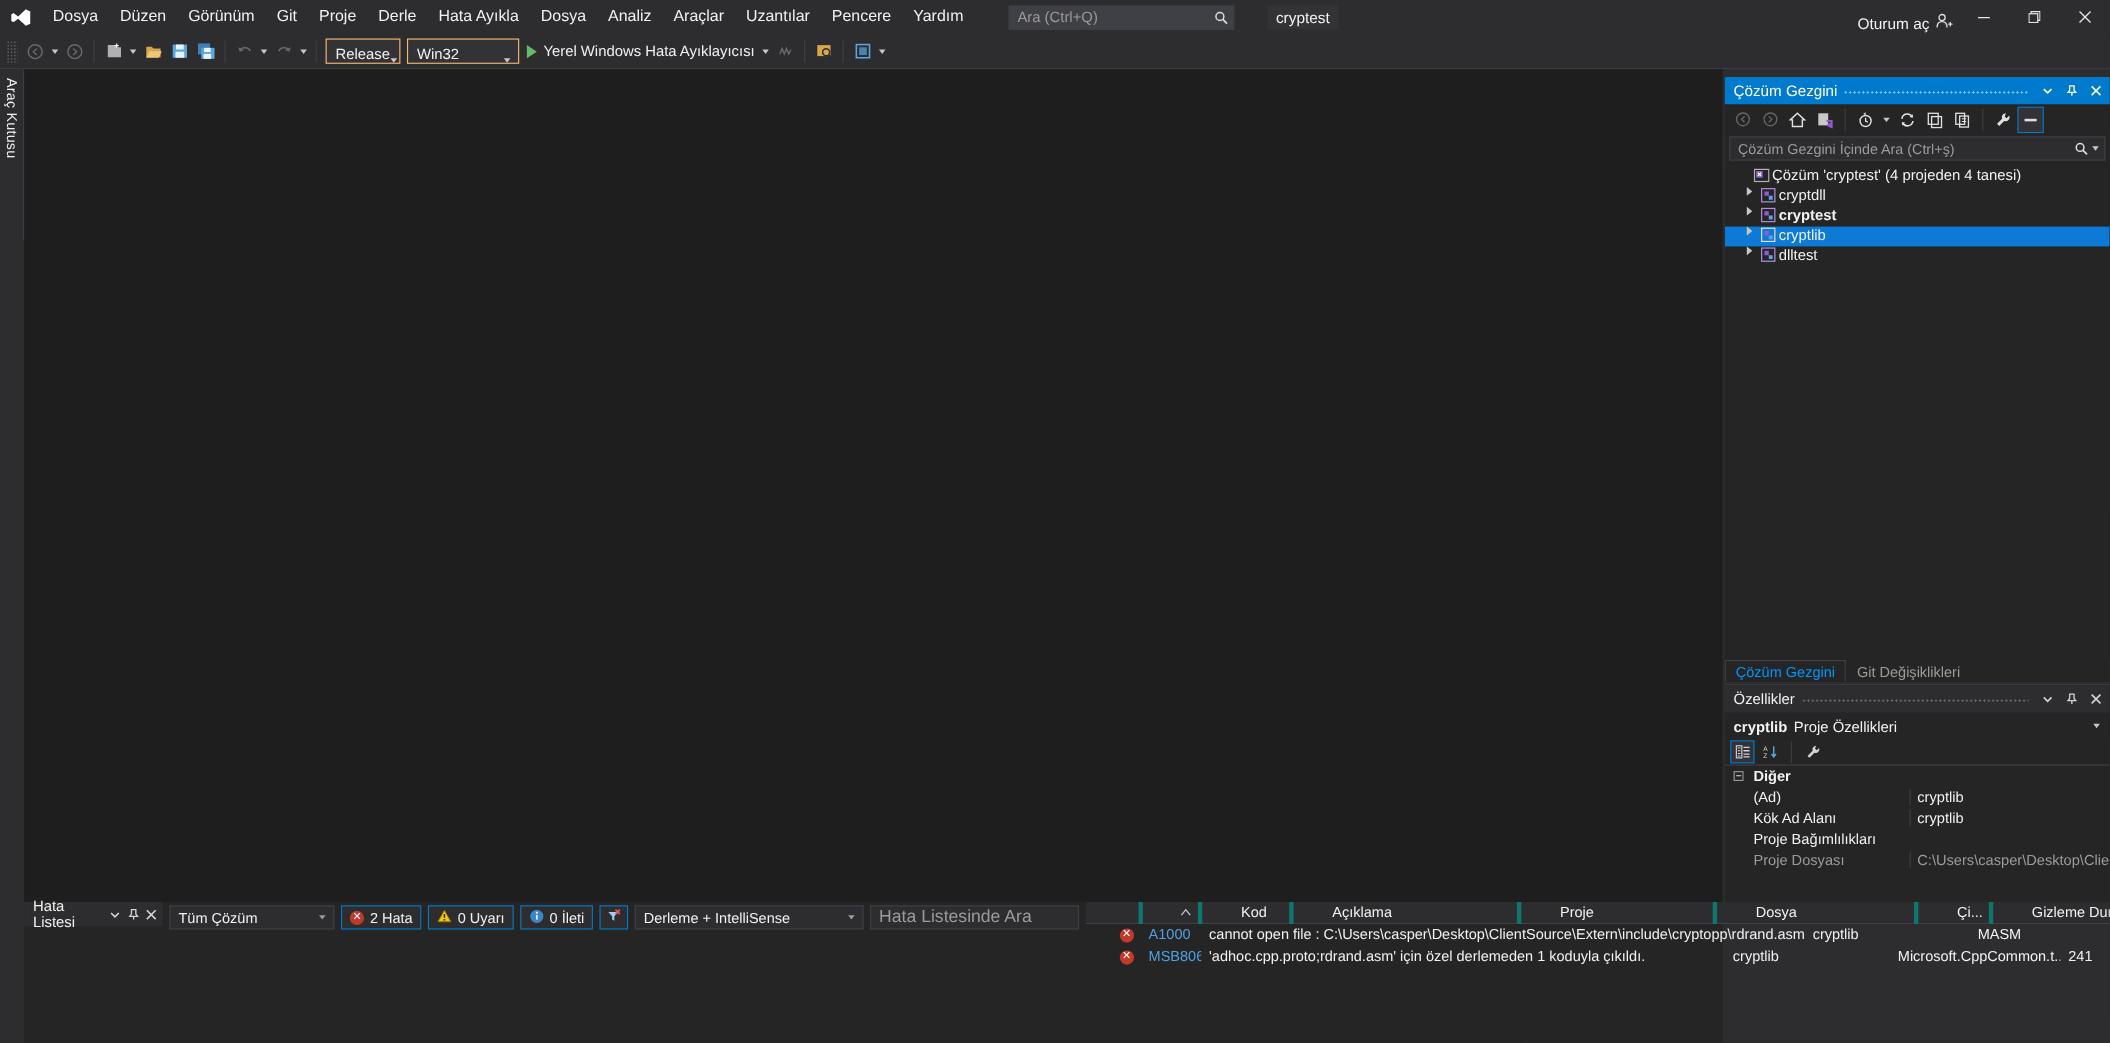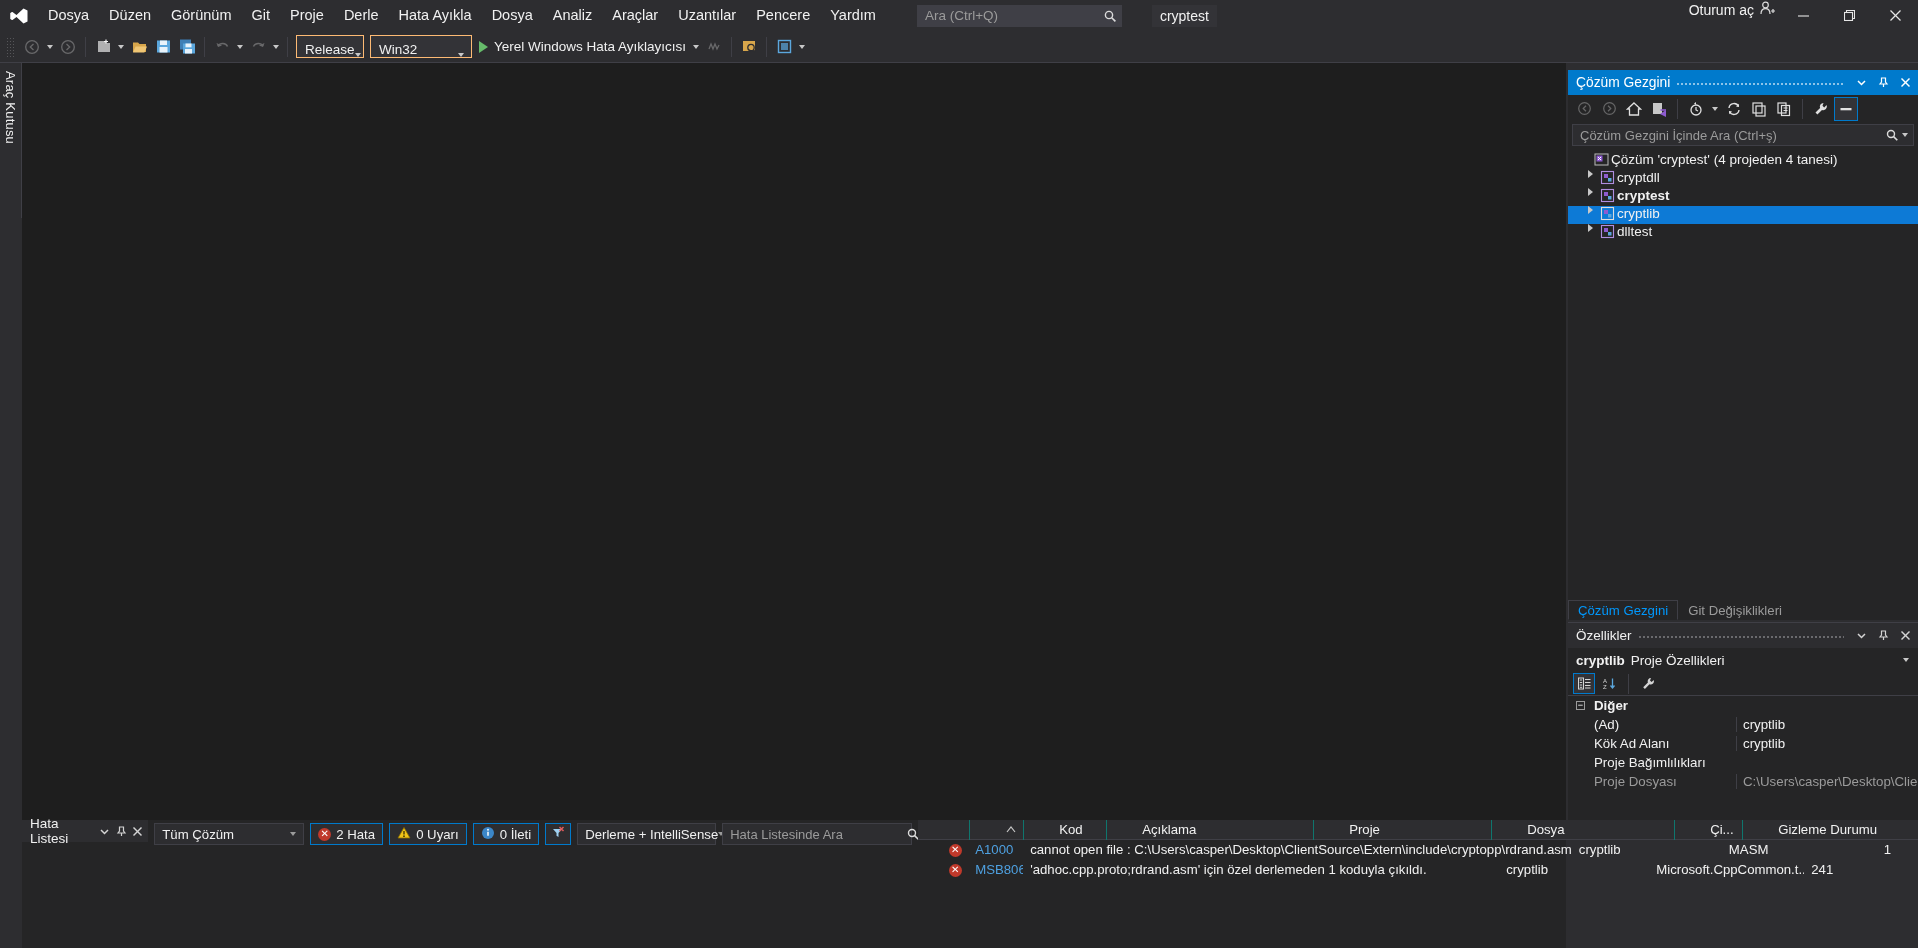--- a/index.html
+++ b/index.html
@@ -32,21 +32,21 @@
   .search-box input{
     flex:1; background:transparent; border:0; outline:0;
     color:#bfbfbf; font-size:13.5px; font-family:"Liberation Sans", sans-serif;
   }
   .search-box input::placeholder{ color:#9b9b9b; opacity:1; }
   .magnifier{ width:14px; height:14px; flex:0 0 14px; }
   .doc-title{
     margin-left:30px; font-size:14px; color:#f1f1f1; padding:3px 8px;
     background:#333337;
   }
-  .tb-right{ position:absolute; right:0; top:0; height:31px; display:flex; align-items:flex-start; }
+  .tb-right{ position:absolute; right:0; top:0; height:31px; display:flex; align-items:flex-end; }
   .signin{ font-size:14px; color:#f1f1f1; padding:0 4px; display:flex; align-items:center; gap:5px; }
   .wbtn{ width:46px; height:31px; display:flex; align-items:center; justify-content:center; }
 
   
   .toolbar{
     position:absolute; left:0; top:31px; width:1918px; height:32px;
     background:#2d2d30; display:flex; align-items:center;
     border-bottom:1px solid #3f3f46;
   }
   .grip{ width:10px; height:20px; margin:0 4px 0 6px;
@@ -187,26 +187,26 @@
   .el-combo .cc:after{ content:""; border-left:3.5px solid transparent;
     border-right:3.5px solid transparent; border-top:4px solid #9b9b9b; }
   .toggle{
     height:22px; display:flex; align-items:center; gap:5px; padding:0 7px;
     border:1px solid #007acc; background:#2d2d30; font-size:13.2px; white-space:nowrap;
   }
   .toggle.icononly{ padding:0 4px; }
   .el-search{ margin-left:auto; height:22px; width:190px; background:#2d2d30;
     border:1px solid #3f3f46; display:flex; align-items:center; padding:0 2px 0 7px; }
   .el-search input{ flex:1; background:transparent; border:0; outline:0; color:#c4c4c4;
-    font-size:13px; font-family:"Liberation Sans", sans-serif; }
+    font-size:16px; font-family:"Liberation Sans", sans-serif; }
   .el-search input::placeholder{ color:#9b9b9b; opacity:1; }
   .el-table{ flex:1; }
   .el-hrow{ height:20px; display:flex; align-items:center; background:#2d2d30;
     font-size:13.2px; color:#f1f1f1; border-bottom:1px solid #3f3f46; }
-  .el-hrow > div{ border-right:1px solid #0f766e; height:20px; line-height:20px;
+  .el-hrow > div{ border-right:4px solid #0f766e; height:20px; line-height:20px;
      padding-left:7px; overflow:hidden; white-space:nowrap;margin-left:28px; }
   .el-row{ height:20px; display:flex; align-items:center; font-size:13.2px; }
   .el-row > div{ height:20px; line-height:20px; padding-left:7px; overflow:hidden; white-space:nowrap; }
   .c-gut{ width:24px; flex:0 0 24px; padding-left:0 !important; display:flex;
     align-items:center; justify-content:center; }
   .c-sev{ width:26px; flex:0 0 26px; padding-left:0 !important; display:flex;
     align-items:center; justify-content:center; }
   .c-code{ width:55px; flex:0 0 55px; }
   .c-desc{ flex:1 1 auto; }
   .c-proj{ width:150px; flex:0 0 150px; }
@@ -697,21 +697,21 @@
       <span>0 İleti</span>
     </div>
     <div class="toggle icononly">
       <span>
         <svg width="16" height="16" viewBox="0 0 16 16">
             <path d="M3 4 h9 l-3.5 4 v4 l-2 -1.2 V8 Z" fill="#9fd0f0"></path>
             <path d="M9.5 2 L13.5 6 M13.5 2 L9.5 6" stroke="#e05b5b" stroke-width="1.5"></path>
           </svg>
       </span>
     </div>
-    <div class="el-combo" style="width:139px">
+    <div class="el-combo" style="width:208px">
       <span class="cv">Derleme + IntelliSense</span>
       <span class="cc"></span>
     </div>
 
     <div class="el-search">
       <input type="text" placeholder="Hata Listesinde Ara" style="">
       <span class="magnifier">
         <svg width="14" height="14" viewBox="0 0 14 14">
             <circle cx="6" cy="6" r="3.5" fill="none" stroke="#dcdcdc" stroke-width="1.4"></circle>
             <line x1="8.6" y1="8.6" x2="12.3" y2="12.3" stroke="#dcdcdc" stroke-width="1.6"></line>

